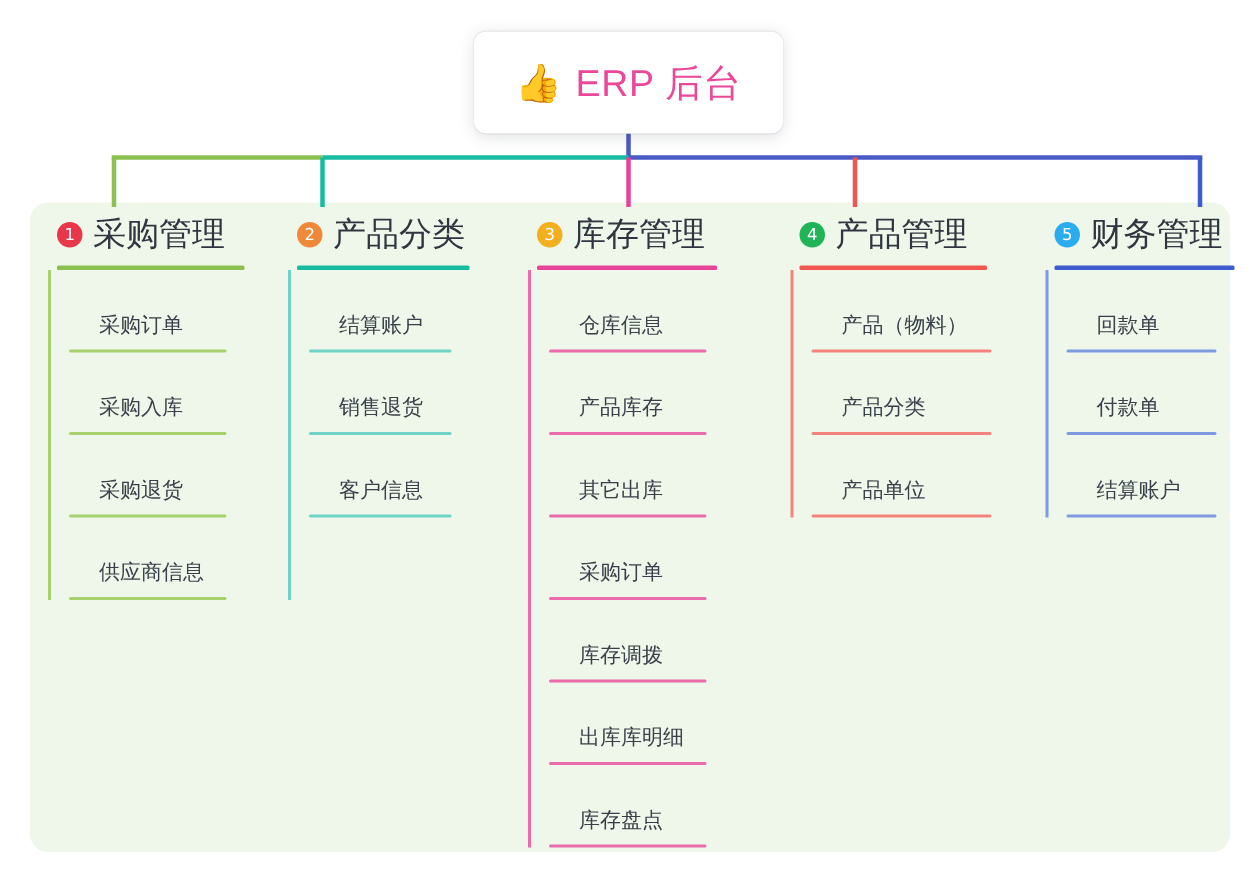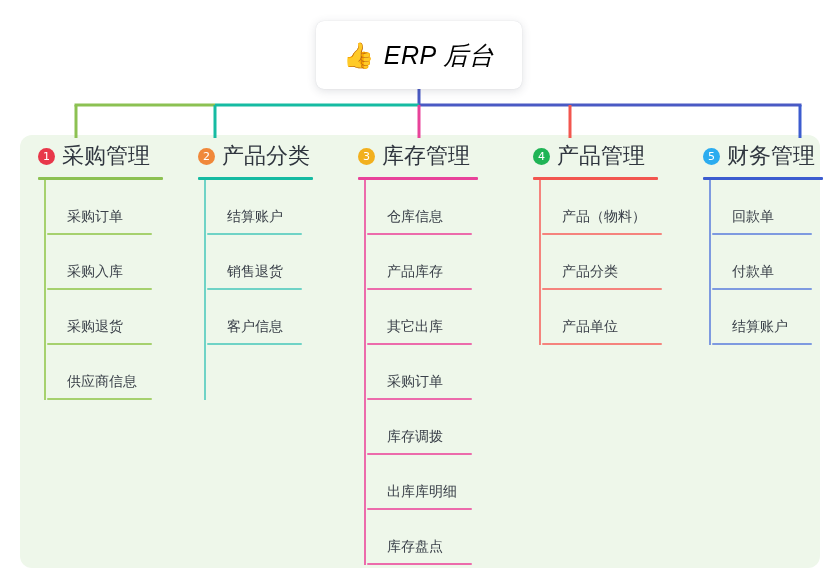--- a/index.html
+++ b/index.html
@@ -36,24 +36,23 @@
     align-items: center;
     gap: 9px;
   }
   #title-emoji {
     font-size: 25px;
     line-height: 1;
     font-family: "DejaVu Sans", sans-serif;
   }
   #title-text {
     font-size: 25px;
-    color: #000000;
+    color: #ec4899;
     letter-spacing: 0.5px;
     white-space: nowrap;
-    font-style: italic;
   }
 
   
   #connectors {
     position: absolute;
     left: 0; top: 0;
     width: 839px;
     height: 588px;
     z-index: 3;
     pointer-events: none;
@@ -108,22 +107,22 @@
     color: #30363f;
     white-space: nowrap;
   }
   .head-rule {
     height: 3px;
     margin-left: 18px;
     border-radius: 1px;
   }
   .leaves {
     position: relative;
-    margin-left: 24px;
-    padding-left: 1px;
+    margin-left: 12px;
+    padding-left: 12px;
   }
   .spine {
     position: absolute;
     left: 0;
     top: 0;
     width: 2px;
   }
   .leaf {
     position: relative;
     height: 55px;

